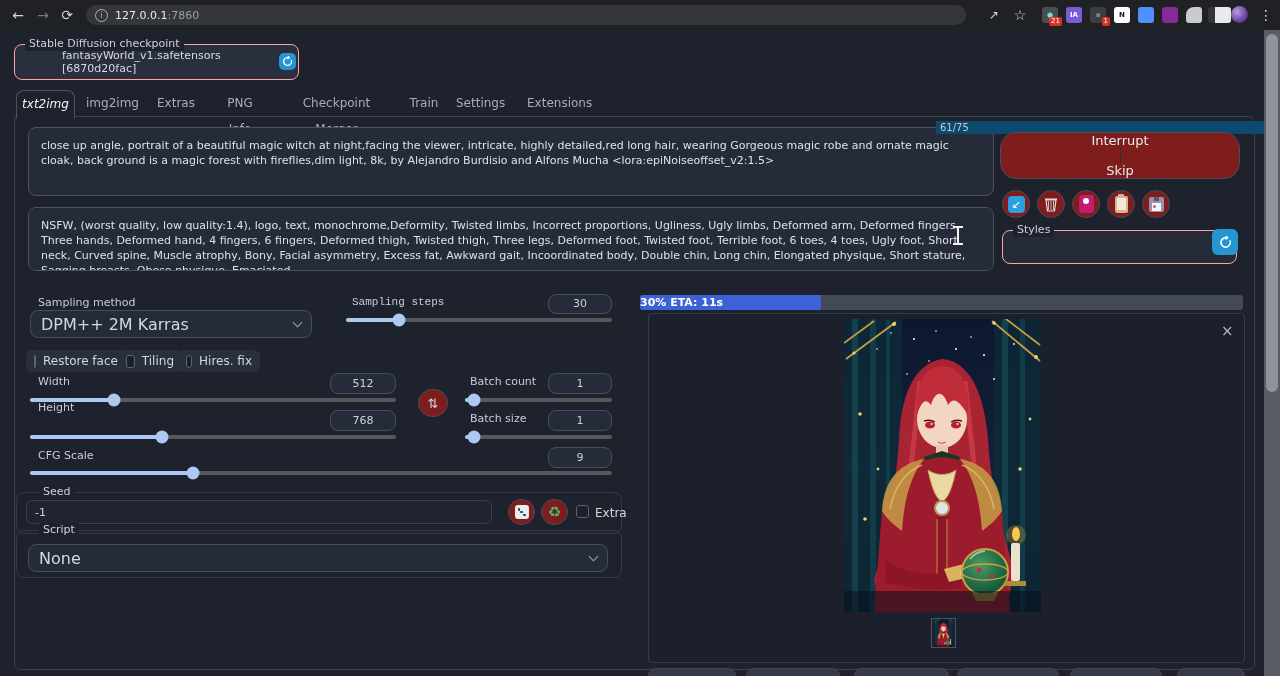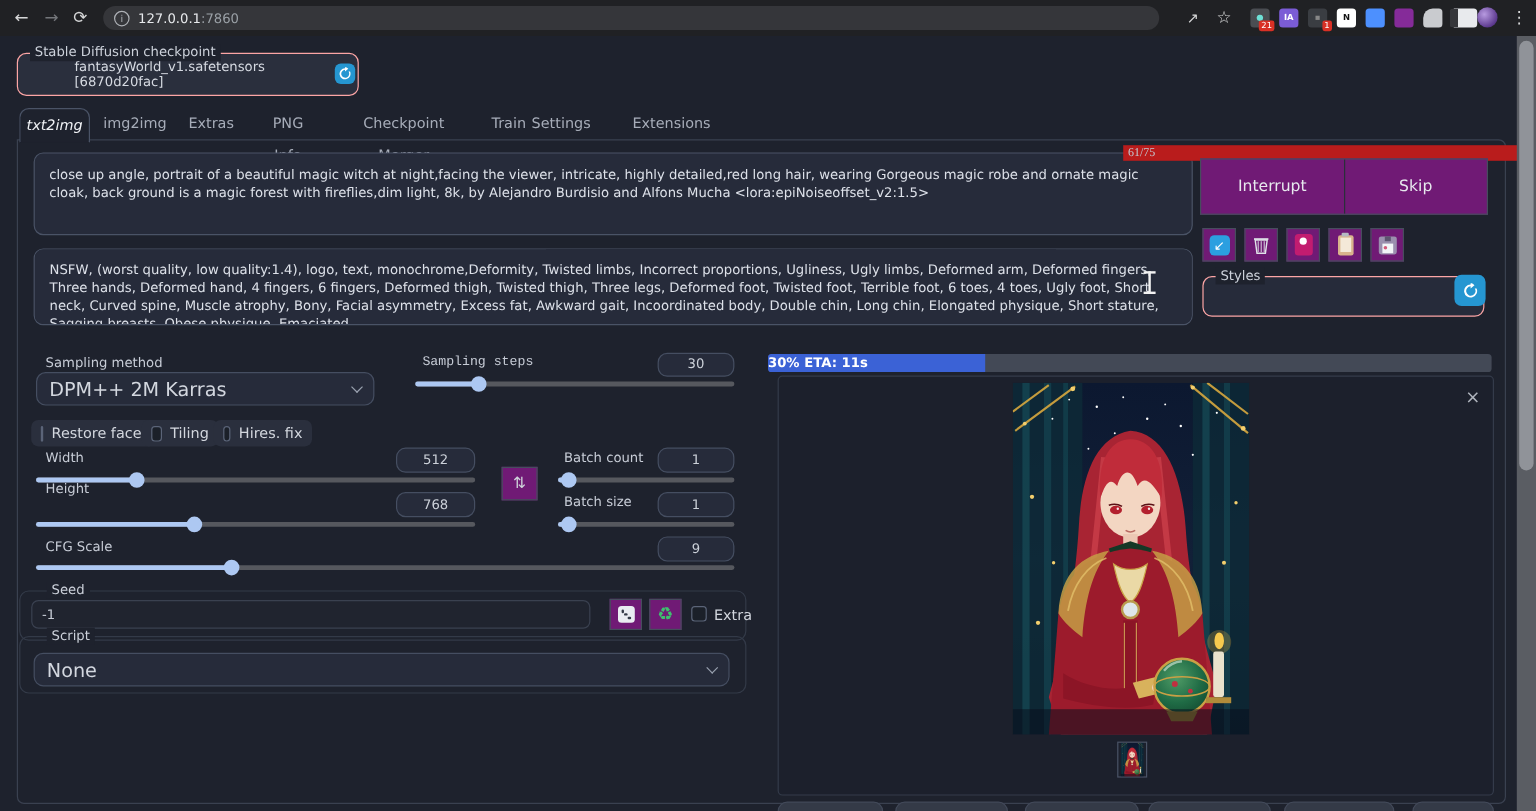--- a/index.html
+++ b/index.html
@@ -22,43 +22,43 @@
   .notch{position:absolute;top:-8px;left:10px;font-size:11px;color:#ccd1da;background:#1e222d;
          padding:0 4px;line-height:14px;white-space:nowrap;}
   .lbl{font-size:11px;color:#c7ccd6;white-space:nowrap;}
   .tab{font-size:12px;color:#a7adb9;line-height:26px;text-align:center;cursor:pointer;}
   .tab.active{color:#f0f2f5;border:1px solid #4a5366;border-bottom:1px solid #1e222d;
               border-radius:8px 8px 0 0;background:#1e222d;z-index:3;font-style:italic;}
   .container{border:1px solid #3a4150;border-radius:0 6px 6px 6px;background:transparent;}
   .ta{background:#262b3a;border:1px solid #4a5366;border-radius:8px;color:#dde1e9;
       font-size:11px;line-height:15px;padding:10px 12px;resize:none;box-sizing:border-box;
       font-family:"DejaVu Sans","Liberation Sans",sans-serif;outline:none;}
-  .btn{background:#701a75;border:1px solid #464d5d;border-radius:0;color:#e7e9ee;
-       display:flex;align-items:center;justify-content:center;cursor:pointer;box-sizing:border-box;}
+  .btn{background:#7f1d1d;border:1px solid #464d5d;border-radius:16px;color:#e7e9ee;
+       display:flex;align-items:center;justify-content:center;cursor:pointer;box-sizing:border-box;flex-direction:column;}
   .numbox{background:#262b3a;border:1px solid #454e61;border-radius:8px;font-size:11px;
           color:#ccd1d9;text-align:center;box-sizing:border-box;}
   .drop{background:#262b3a;border:1px solid #454e61;border-radius:8px;font-size:16px;
         color:#d3d7df;display:flex;align-items:center;padding:0 10px;box-sizing:border-box;}
   .chev{width:6px;height:6px;border-right:1.5px solid #9aa2b0;border-bottom:1.5px solid #9aa2b0;
         transform:rotate(45deg);margin-left:auto;margin-top:-3px;}
   .slider{height:12px;}
   .track{position:absolute;left:0;right:0;top:4px;height:4px;border-radius:2px;background:#56585e;}
   .fill{position:absolute;left:0;top:4px;height:4px;border-radius:2px;background:#adc8f2;}
   .handle{position:absolute;top:6px;transform:translate(-50%,-50%);width:13px;height:13px;
           border-radius:50%;background:#adc8f2;}
   .cb{width:13px;height:13px;border:1.5px solid #5b6478;border-radius:3px;background:#1b2029;
       box-sizing:border-box;}
   .chip{background:#2a2f3d;border-radius:6px;display:flex;align-items:center;gap:7px;
         padding:0 8px;box-sizing:border-box;}
   .chip .lbl{font-size:12px;color:#d3d7de;}
   .bluebtn{background:#2596d1;border-radius:5px;display:flex;align-items:center;
            justify-content:center;cursor:pointer;}
   .stub{background:#343a47;border:1px solid #424959;border-radius:8px 8px 0 0;}
-  .notchr{position:absolute;top:-7px;right:14px;font-size:10px;color:#c3c8d1;background:#b91c1c;
-          padding:0 4px;line-height:13px;font-family:Liberation Serif, serif;}
+  .notchr{position:absolute;top:-7px;right:14px;font-size:10px;color:#c3c8d1;background:#0c4a6e;
+          padding:0 4px;line-height:13px;}
 </style>
 </head>
 <body>
 
 <div class="stage">
 
   <div class="abs browser">
     <div class="abs bico" style="left:8px;">←</div>
     <div class="abs bico" style="left:33px;color:#73767a;">→</div>
     <div class="abs bico" style="left:57px;">⟳</div>
@@ -100,21 +100,21 @@
         <path d="M6 1a5 5 0 1 0 4.6 3H9.2A3.6 3.6 0 1 1 6 2.4V4l3-2.5L6-1z" fill="#fff"></path>
       </svg>
   </div>
 
   <div class="abs tab active" style="left:16px;top:90px;width:57px;height:27px;">txt2img</div>
   <div class="abs tab" style="left:85px;top:90px;width:55px;">img2img</div>
   <div class="abs tab" style="left:155px;top:90px;width:42px;">Extras</div>
   <div class="abs tab" style="left:214px;top:90px;width:52px;">PNG Info</div>
   <div class="abs tab" style="left:285px;top:90px;width:103px;">Checkpoint Merger</div>
   <div class="abs tab" style="left:408px;top:90px;width:32px;">Train</div>
-  <div class="abs tab" style="left:443px;top:90px;width:46px;">Settings</div>
+  <div class="abs tab" style="left:456px;top:90px;width:46px;">Settings</div>
   <div class="abs tab" style="left:527px;top:90px;width:61px;">Extensions</div>
 
   <div class="abs container" style="left:14px;top:116px;width:1239px;height:552px;"></div>
 
   <textarea class="abs ta" style="left: 28px; top: 127px; width: 966px; height: 69px;" spellcheck="false">close up angle, portrait of a beautiful magic witch at night,facing the viewer, intricate, highly detailed,red long hair, wearing Gorgeous magic robe and ornate magic cloak, back ground is a magic forest with fireflies,dim light, 8k, by Alejandro Burdisio and Alfons Mucha &lt;lora:epiNoiseoffset_v2:1.5&gt;</textarea>
   <span class="abs notchr" style="left:936px;top:121px;">61/75</span>
 
   <textarea class="abs ta" style="left: 28px; top: 207px; width: 966px; height: 64px;" spellcheck="false">NSFW, (worst quality, low quality:1.4), logo, text, monochrome,Deformity, Twisted limbs, Incorrect proportions, Ugliness, Ugly limbs, Deformed arm, Deformed fingers, Three hands, Deformed hand, 4 fingers, 6 fingers, Deformed thigh, Twisted thigh, Three legs, Deformed foot, Twisted foot, Terrible foot, 6 toes, 4 toes, Ugly foot, Short neck, Curved spine, Muscle atrophy, Bony, Facial asymmetry, Excess fat, Awkward gait, Incoordinated body, Double chin, Long chin, Elongated physique, Short stature, Sagging breasts, Obese physique, Emaciated</textarea>
 
   <div class="abs" style="left:951px;top:224px;width:13px;height:22px;">

